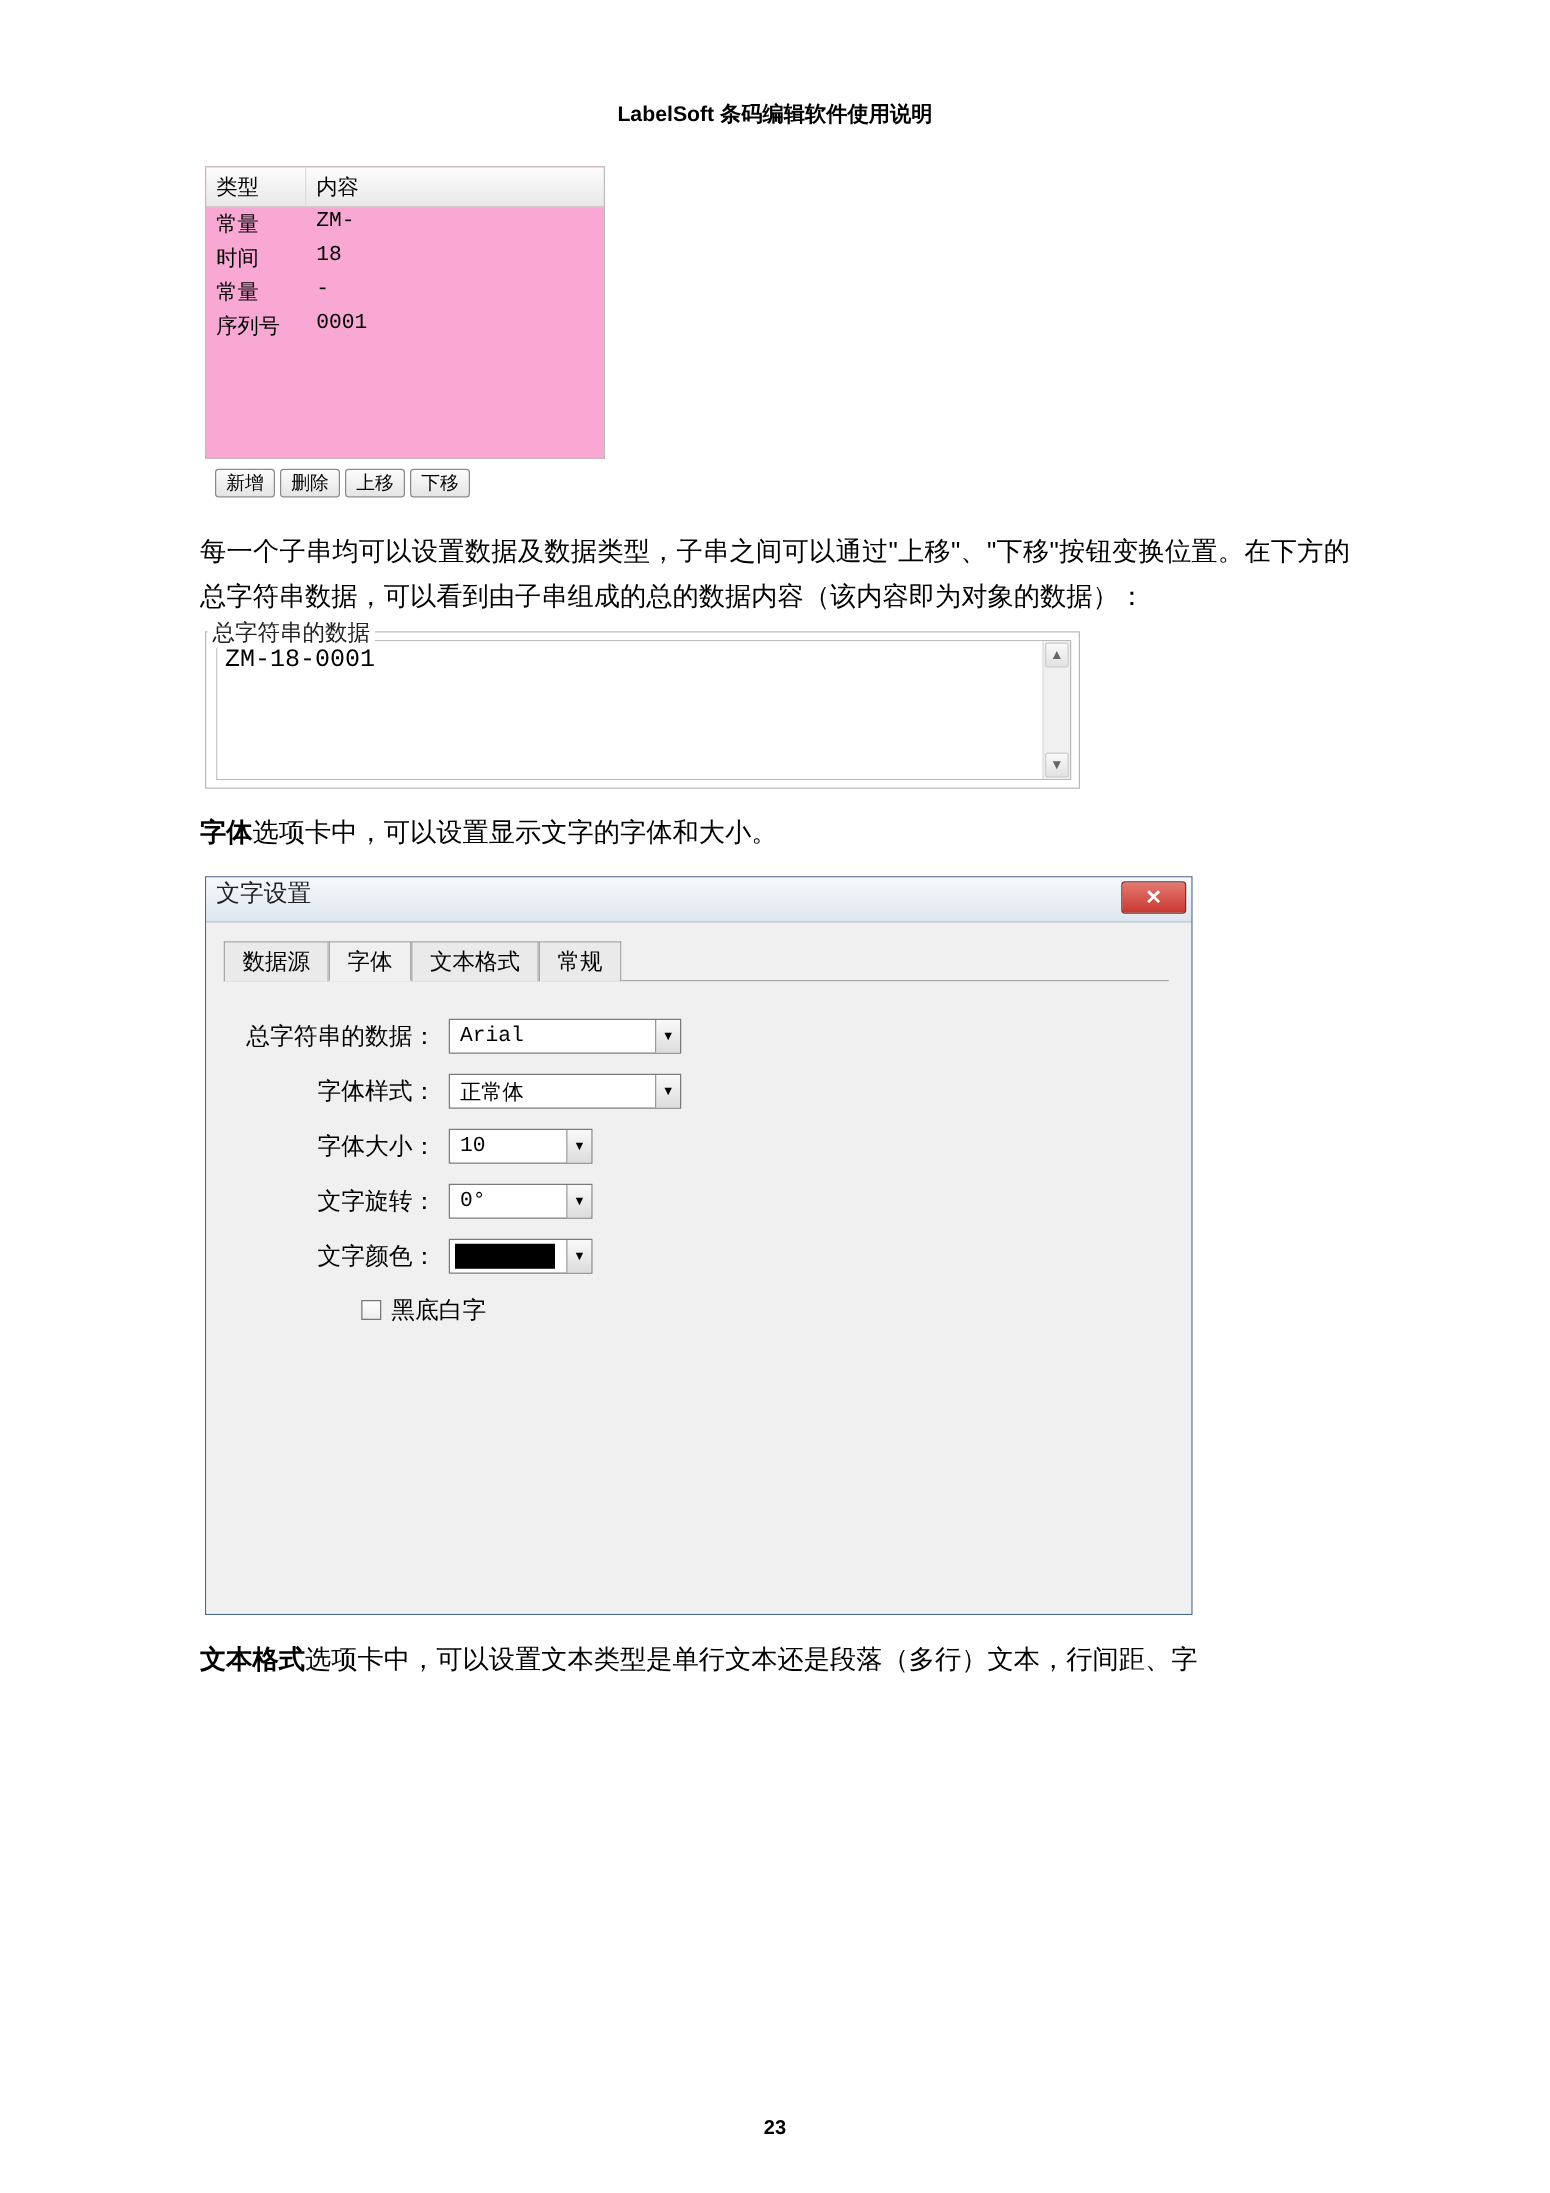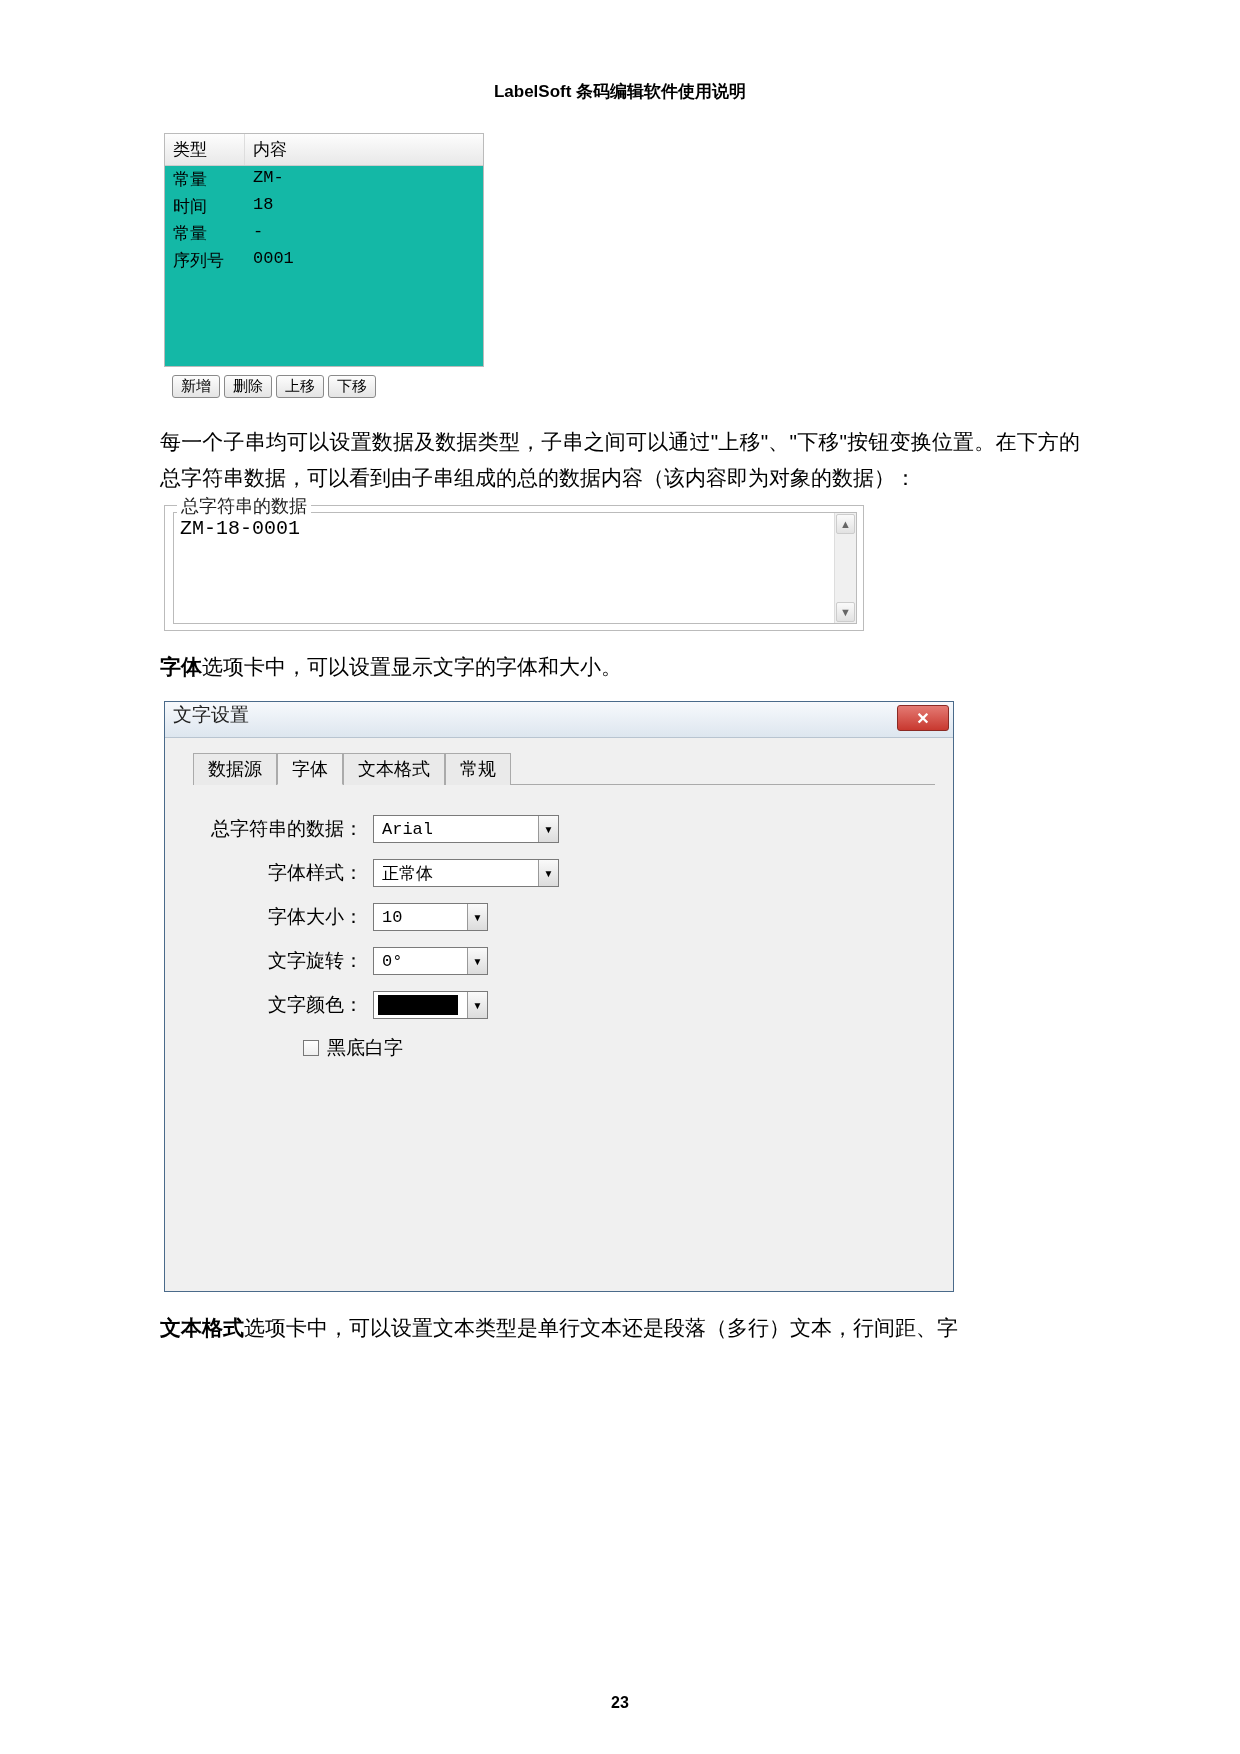--- a/index.html
+++ b/index.html
@@ -23,21 +23,21 @@
     .section-label {
       font-size: 20px;
       margin-bottom: 8px;
       margin-left: 4px;
     }
 
     
     .sub-table-panel {
       width: 320px;
       border: 1px solid #bbb;
-      background: #14b8a6;
+      background: #f9a8d4;
       margin-left: 4px;
     }
     .sub-table-header {
       display: flex;
       background: linear-gradient(#fdfdfd, #e8e8e8);
       border-bottom: 1px solid #ccc;
       font-size: 17px;
     }
     .sub-table-header .col-type { width: 80px; padding: 4px 8px; border-right: 1px solid #ddd; }
     .sub-table-header .col-content { flex: 1; padding: 4px 8px; }
@@ -74,21 +74,21 @@
       margin-top: 10px;
       border: 1px solid #bbb;
       padding: 6px 6px 6px 8px;
       width: 700px;
       margin-left: 4px;
       position: relative;
     }
     .total-fieldset .legend {
       position: absolute;
       top: -12px;
-      left: 12px;
+      left: 1px;
       background: #fff;
       padding: 0 4px;
       font-size: 18px;
       color: #222;
     }
     .total-textarea-wrap {
       display: flex;
       border: 1px solid #bbb;
       height: 112px;
       background: #fff;
@@ -152,21 +152,21 @@
       border: 1px solid #8a2a24;
       border-radius: 3px;
       display: flex;
       align-items: center;
       justify-content: center;
       color: #fff;
       font-weight: bold;
       cursor: pointer;
     }
     .dialog-body {
-      padding: 14px 18px 10px 28px;
+      padding: 14px 18px 10px 14px;
       background: #f0f0f0;
     }
     .tabs {
       display: flex;
       border-bottom: 1px solid #aaa;
       margin-bottom: 30px;
     }
     .tab {
       padding: 3px 14px;
       font-size: 18px;

